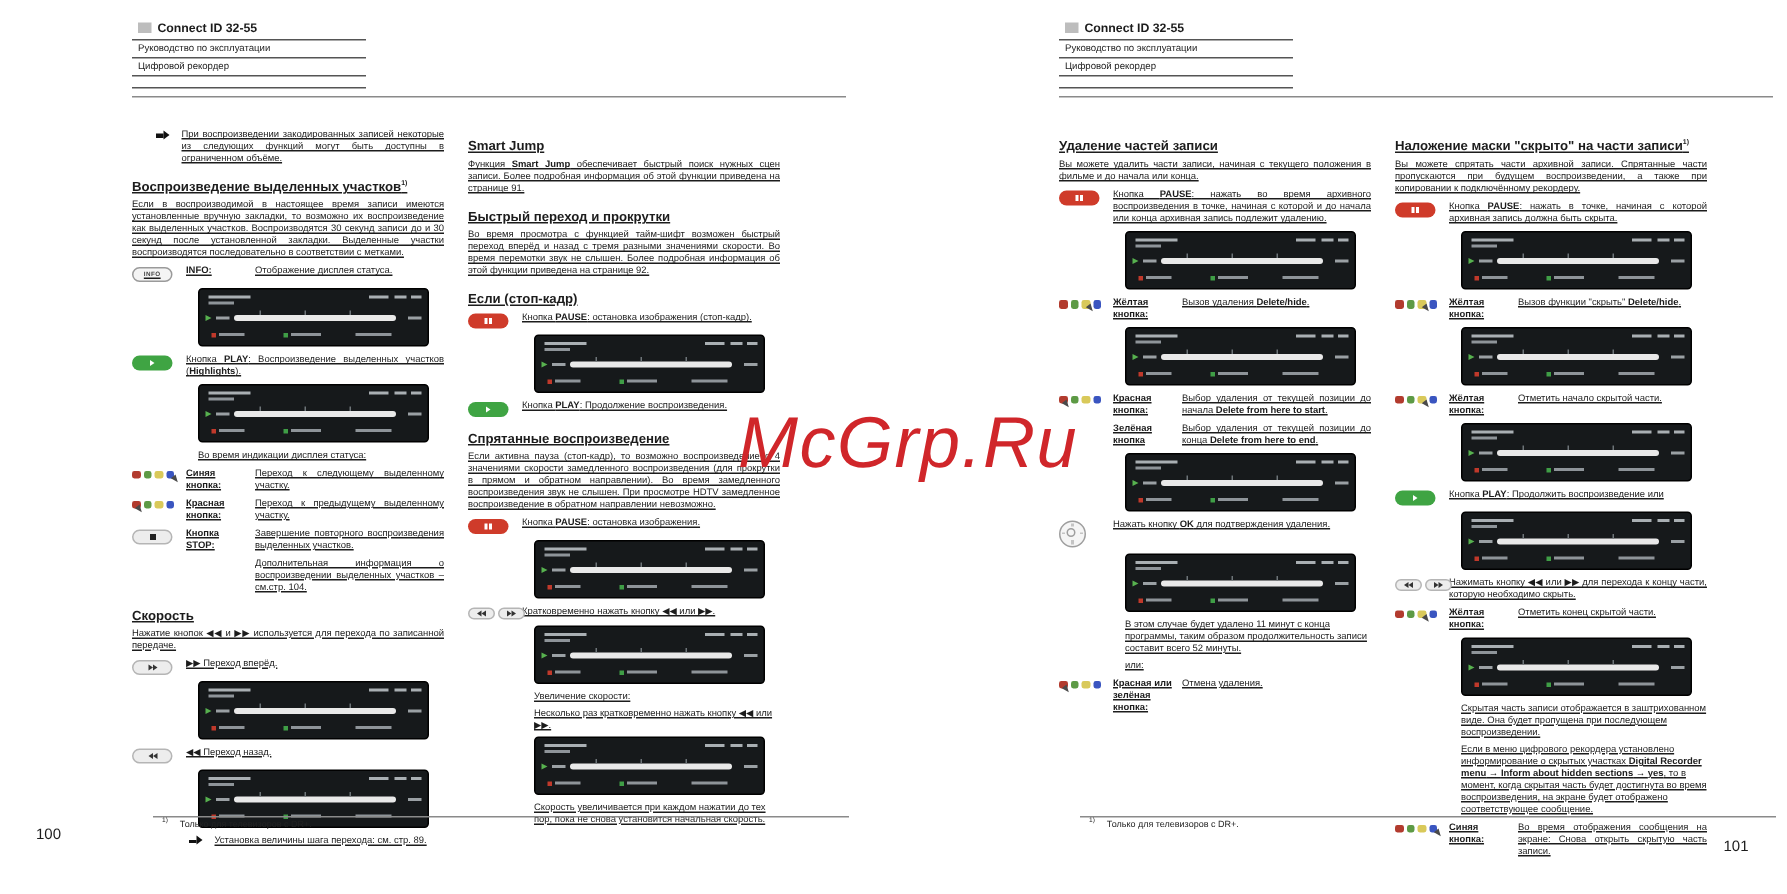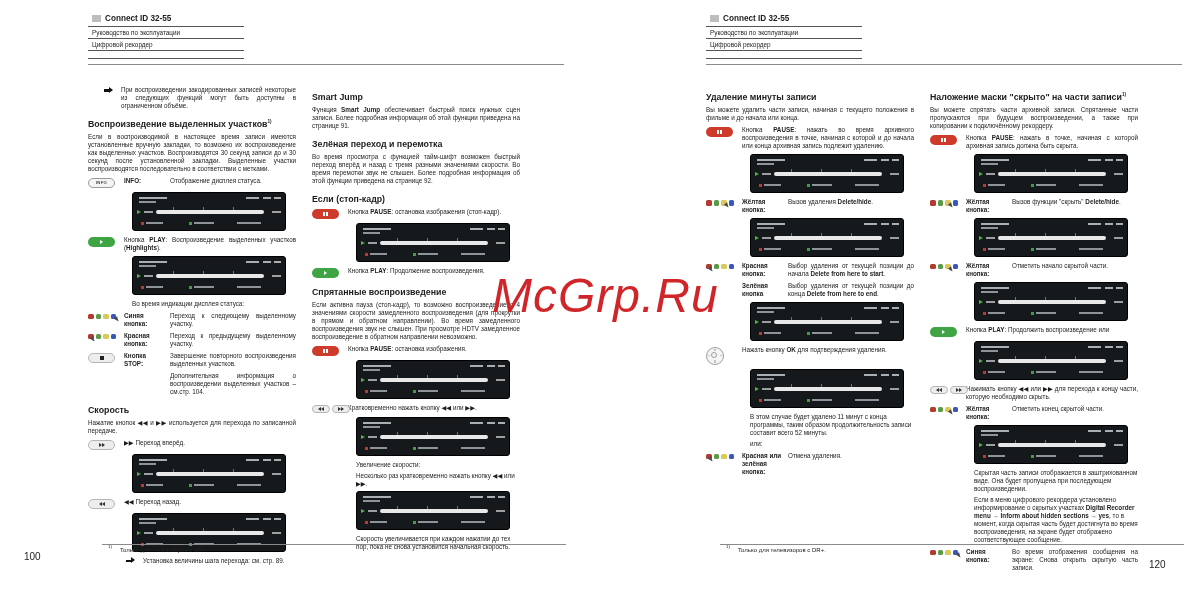--- a/index.html
+++ b/index.html
@@ -13,21 +13,21 @@
   .hdr-box{width:156px;}
   .hdr-title{display:flex;align-items:center;gap:4px;font-size:8.2px;font-weight:bold;padding:0 0 3px 4px;}
   .hdr-sq{width:9px;height:7px;background:#bdbdbd;flex:none;}
   .hdr-line{border-top:1px solid #555;font-size:6.4px;padding:1.5px 2px 2.5px 4px;}
   .hdr-endrule{border-top:1px solid #555;height:7px;}
   .hdr-endrule2{border-top:1px solid #555;height:0;}
   .hdr-longrule{position:absolute;top:50px;left:0;width:476px;border-top:1px solid #8a8a8a;}
 
   
   .cols{display:flex;gap:16px;margin-top:24px;}
-  .col{width:208px;flex:none;}
+  .col{width:208px;flex:none;text-decoration:underline;}
 
   
   .h1{font-size:8.8px;font-weight:bold;margin:9px 0 4px;}
   .h1 sup{font-size:4.6px;}
   .p{font-size:6.3px;line-height:1.27;text-align:justify;margin:2px 0 4px;}
   .pl{font-size:6.3px;line-height:1.27;text-align:left;margin:3px 0;}
   .ind{margin-left:44px;}
   .note{display:flex;gap:7px;margin:3px 0 5px;padding-left:16px;font-size:6.3px;line-height:1.27;text-align:justify;}
   .note.ind{padding-left:38px;margin-left:0;}
   .arrow{position:relative;width:10px;height:7px;flex:none;margin-top:1px;}
@@ -264,21 +264,21 @@
             <i class="tk" style="left: 100px;"></i>
           </div>
           <div class="note ind">
             <span class="arrow"></span>
             <span>Установка величины шага перехода: см. стр. 89.</span>
           </div>
         </div>
         <div class="col">
           <div class="h1">Smart Jump</div>
           <div class="p">Функция <b>Smart Jump</b> обеспечивает быстрый поиск нужных сцен записи. Более подробная информация об этой функции приведена на странице 91.</div>
-          <div class="h1">Зелёная переход и перемотка</div>
+          <div class="h1">Быстрый переход и прокрутки</div>
           <div class="p">Во время просмотра с функцией тайм-шифт возможен быстрый переход вперёд и назад с тремя разными значениями скорости. Во время перемотки звук не слышен. Более подробная информация об этой функции приведена на странице 92.</div>
           <div class="h1">Если (стоп-кадр)</div>
           <div class="step">
             <span class="step-icon">
               <span class="pill" style="background: rgb(207, 59, 42);">
                 <span class="pb"></span>
                 <span class="pb"></span>
               </span>
             </span>
             <span class="step-text">Кнопка <b>PAUSE</b>: остановка изображения (стоп-кадр).</span>
@@ -408,21 +408,21 @@
         <span>Connect ID 32-55</span>
       </div>
       <div class="hdr-line">Руководство по эксплуатации</div>
       <div class="hdr-line">Цифровой рекордер</div>
       <div class="hdr-endrule"></div>
       <div class="hdr-endrule2"></div>
     </div>
     <div class="hdr-longrule"></div>
     <div class="cols">
         <div class="col">
-          <div class="h1">Удаление минуты записи</div>
+          <div class="h1">Удаление частей записи</div>
           <div class="p">Вы можете удалить части записи, начиная с текущего положения в фильме и до начала или конца.</div>
           <div class="step">
             <span class="step-icon">
               <span class="pill" style="background: rgb(207, 59, 42);">
                 <span class="pb"></span>
                 <span class="pb"></span>
               </span>
             </span>
             <span class="step-text">Кнопка <b>PAUSE</b>: нажать во время архивного воспроизведения в точке, начиная с которой и до начала или конца архивная запись подлежит удалению.</span>
           </div>
@@ -730,16 +730,16 @@
             <span class="step-text">Во время отображения сообщения на экране: Снова открыть скрытую часть записи.</span>
           </div>
         </div>
       </div>
     <div class="footnote">
       <sup class="fm">1)</sup><span>Только для телевизоров с DR+.</span>
     </div>
   </div>
 
   <div class="pagenum" id="pnL">100</div>
-  <div class="pagenum" id="pnR">120</div>
+  <div class="pagenum" id="pnR">101</div>
 
   <div class="watermark" style="color: rgb(208, 38, 42);">McGrp.Ru</div>
 </div>
 
 </body></html>

